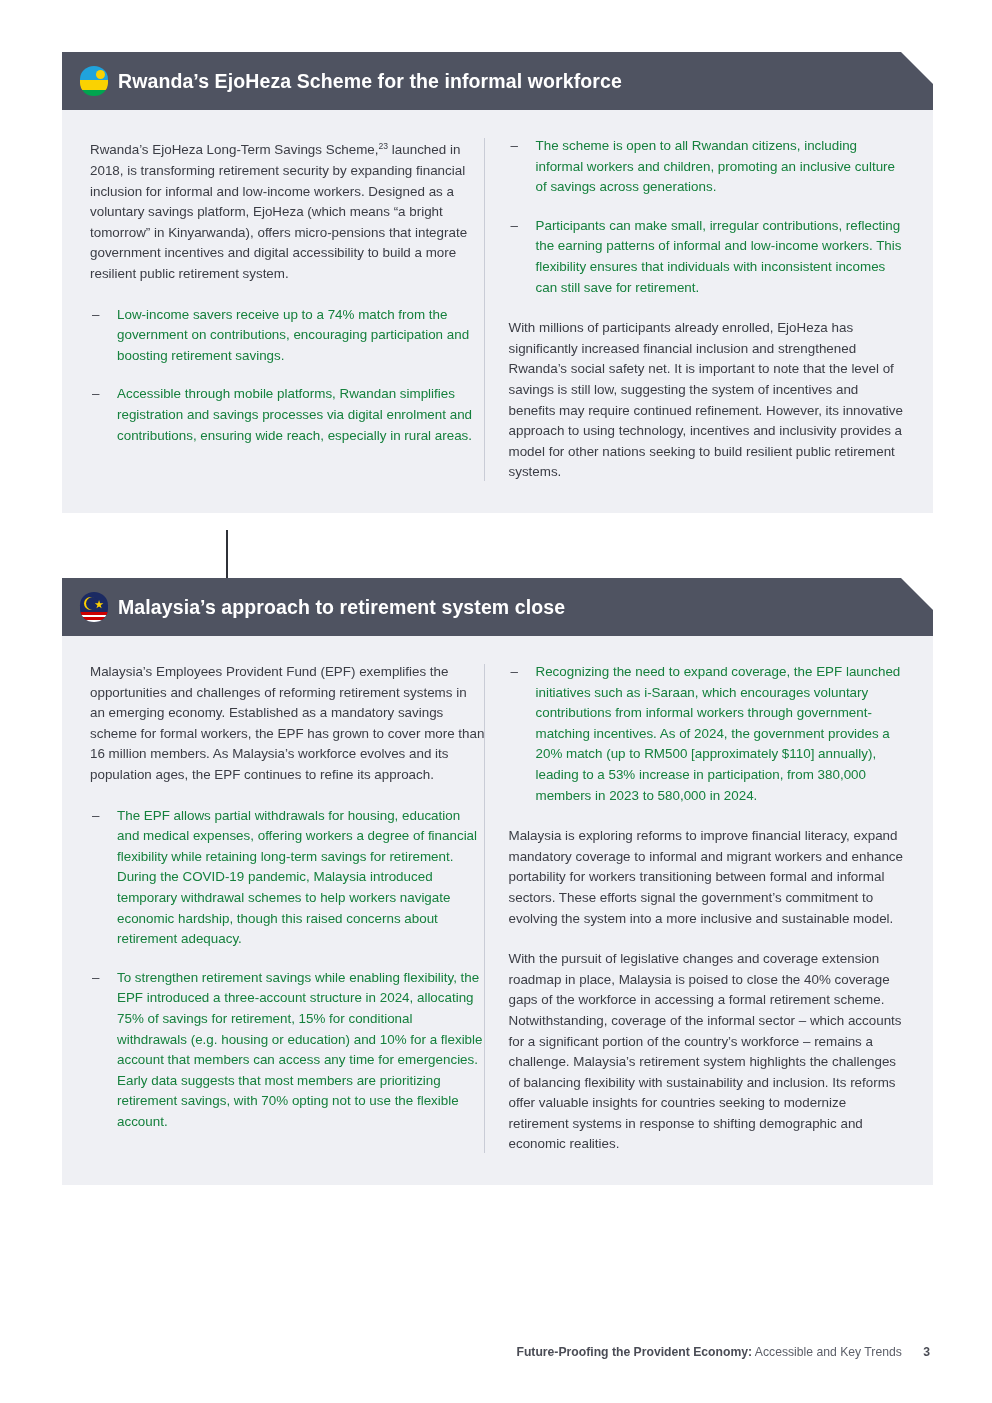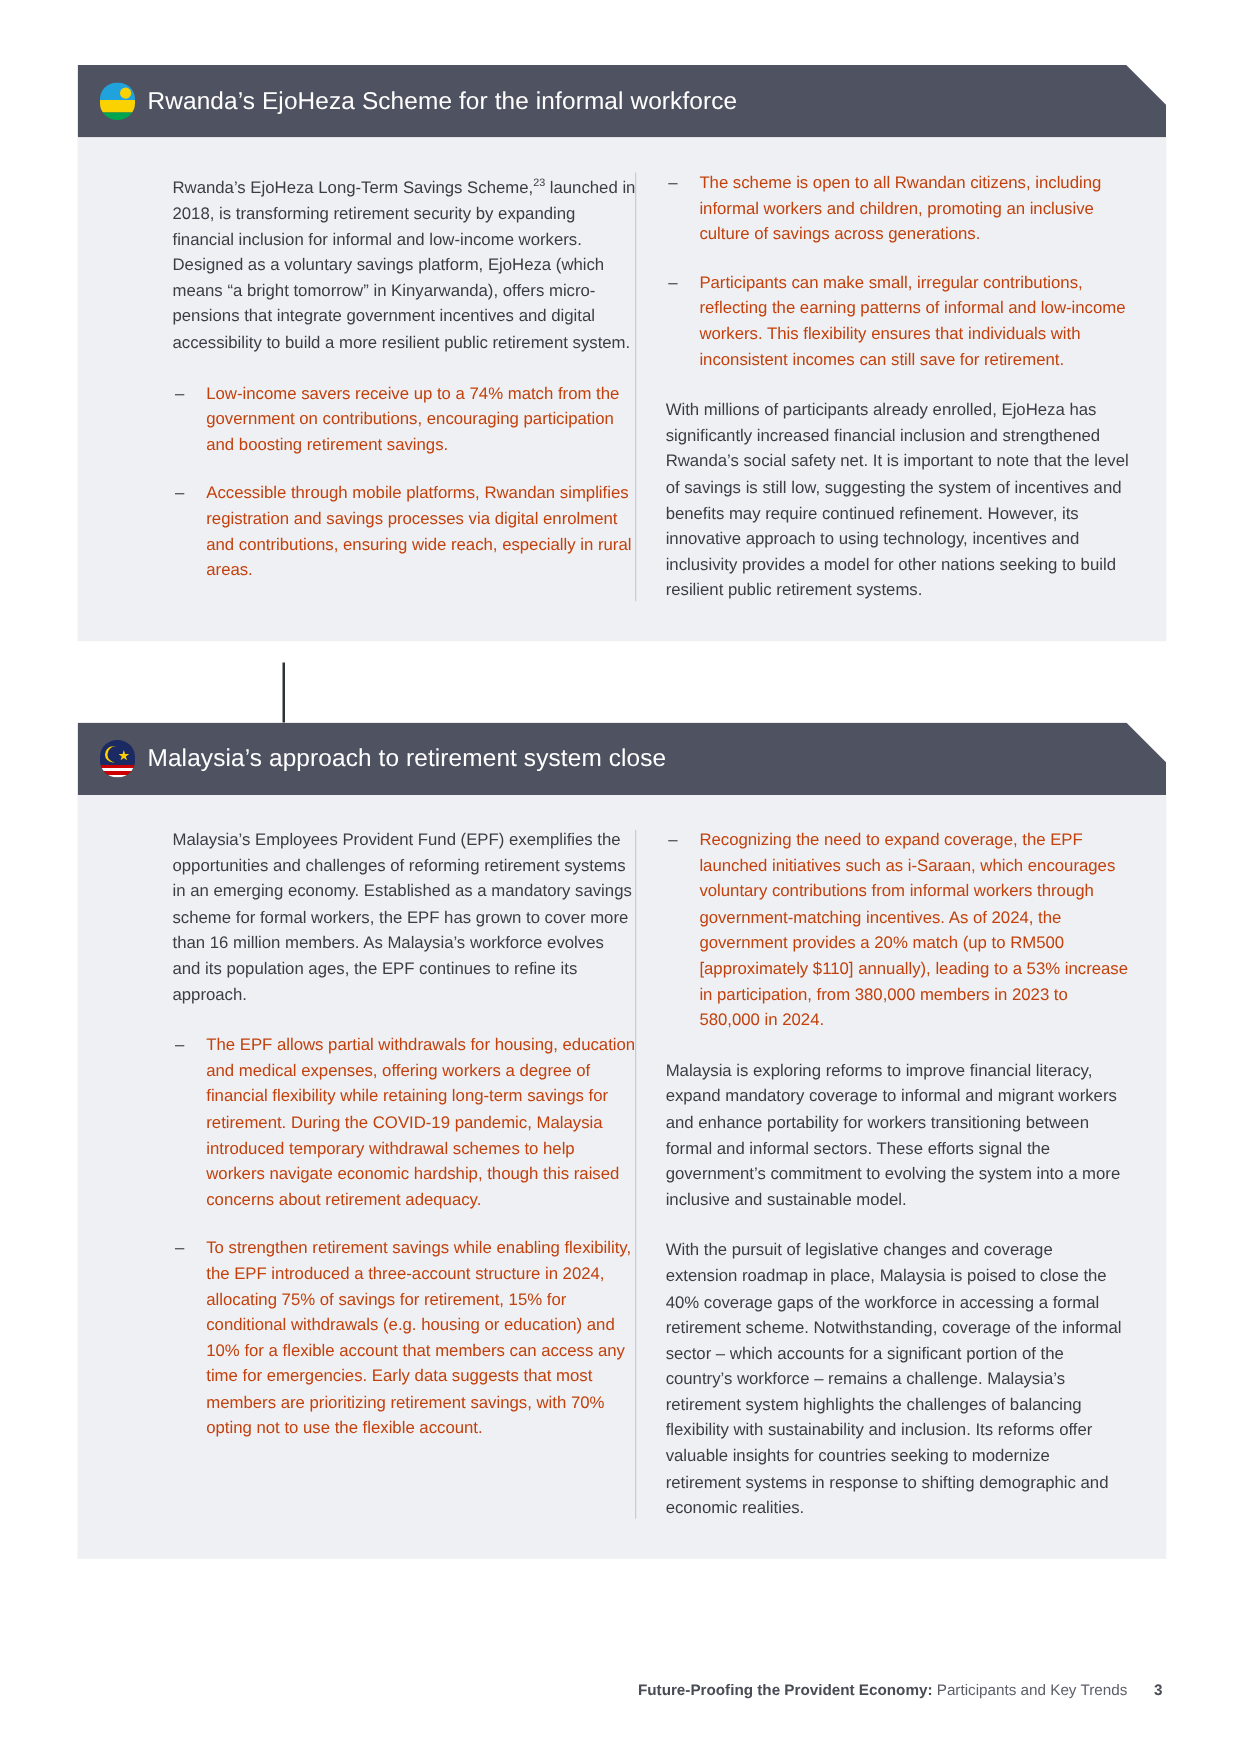--- a/index.html
+++ b/index.html
@@ -36,37 +36,37 @@
     align-items: center;
     padding-left: 18px;
     -webkit-clip-path: polygon(0 0, calc(100% - 32px) 0, 100% 32px, 100% 100%, 0 100%);
     clip-path: polygon(0 0, calc(100% - 32px) 0, 100% 32px, 100% 100%, 0 100%);
   }
 
   .case-title {
     color: #ffffff;
     font-size: 19.5px;
     letter-spacing: 0.1px;
-    font-weight: 400;
+    font-weight: 700;
     padding-left: 10px;
     white-space: nowrap;
   }
 
   .case-body {
     background: #eff0f4;
     display: flex;
     padding: 26px 30px 30px 28px;
     gap: 24px;
   }
 
   .col {
     width: 413px;
     position: relative;
   }
-  .col-left { padding-right: 0; margin-left: 48px; }
+  .col-left { padding-right: 0; }
   .col-left::after {
     content: "";
     position: absolute;
     top: 2px;
     right: 0;
     width: 1px;
     height: calc(100% - 4px);
     background: #c9ccd6;
   }
 
@@ -80,21 +80,21 @@
 
   sup { font-size: 8.6px; vertical-align: super; }
 
   ul.bullets { list-style: none; margin-bottom: 20px; }
   ul.bullets:last-child { margin-bottom: 0; }
 
   li.bullet {
     position: relative;
     font-size: 13.4px;
     line-height: 20.6px;
-    color: #c2410c;
+    color: #15803d;
     padding-left: 27px;
     margin-bottom: 18px;
   }
   li.bullet:last-child { margin-bottom: 0; }
   li.bullet::before {
     content: "\2013";
     position: absolute;
     left: 2px;
     top: 0;
     color: #3b3d45;
@@ -225,17 +225,17 @@
           <li class="bullet">Recognizing the need to expand coverage, the EPF launched initiatives such as i-Saraan, which encourages voluntary contributions from informal workers through government-matching incentives. As of 2024, the government provides a 20% match (up to RM500 [approximately $110] annually), leading to a 53% increase in participation, from 380,000 members in 2023 to 580,000 in 2024.</li>
         </ul>
         <p class="para">Malaysia is exploring reforms to improve financial literacy, expand mandatory coverage to informal and migrant workers and enhance portability for workers transitioning between formal and informal sectors. These efforts signal the government’s commitment to evolving the system into a more inclusive and sustainable model.</p>
         <p class="para">With the pursuit of legislative changes and coverage extension roadmap in place, Malaysia is poised to close the 40% coverage gaps of the workforce in accessing a formal retirement scheme. Notwithstanding, coverage of the informal sector – which accounts for a significant portion of the country’s workforce – remains a challenge. Malaysia’s retirement system highlights the challenges of balancing flexibility with sustainability and inclusion. Its reforms offer valuable insights for countries seeking to modernize retirement systems in response to shifting demographic and economic realities.</p>
       </div>
     </div>
   </section>
 
   <div class="footer">
     <span class="ft-bold">Future-Proofing the Provident Economy:</span>
-    <span class="ft-light">Participants and Key Trends</span>
+    <span class="ft-light">Accessible and Key Trends</span>
     <span class="ft-page">3</span>
   </div>
 
 </div>
 
 </body></html>

